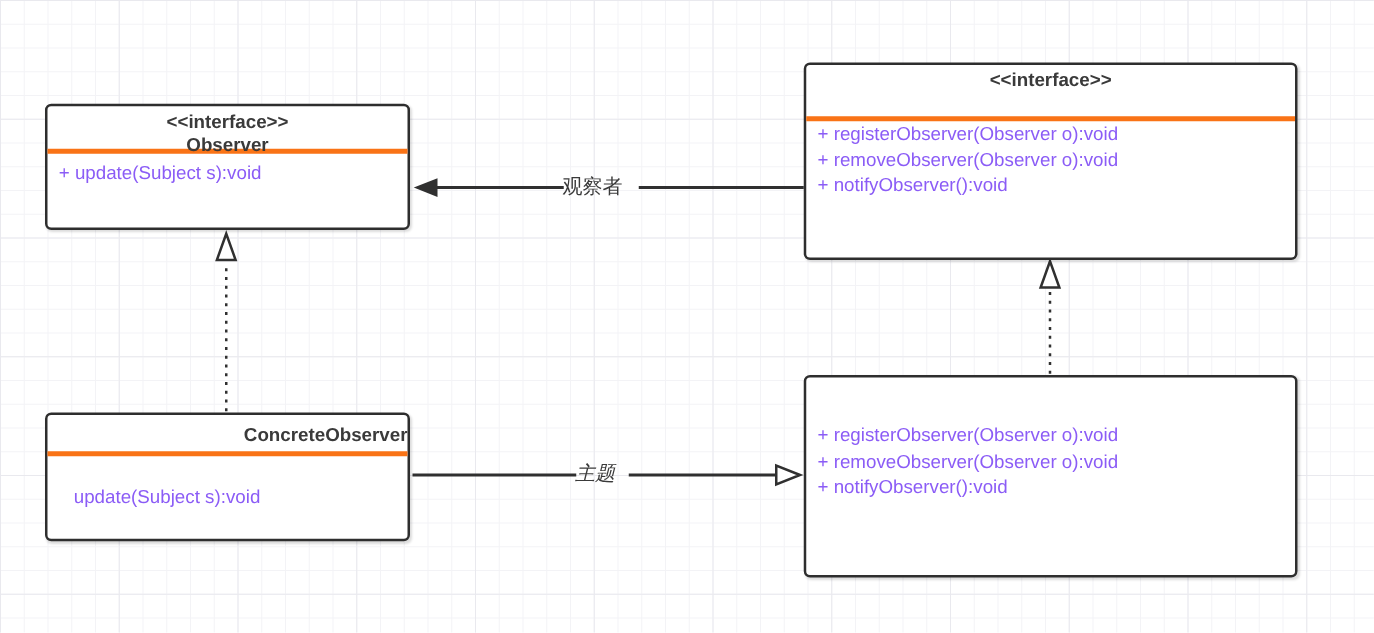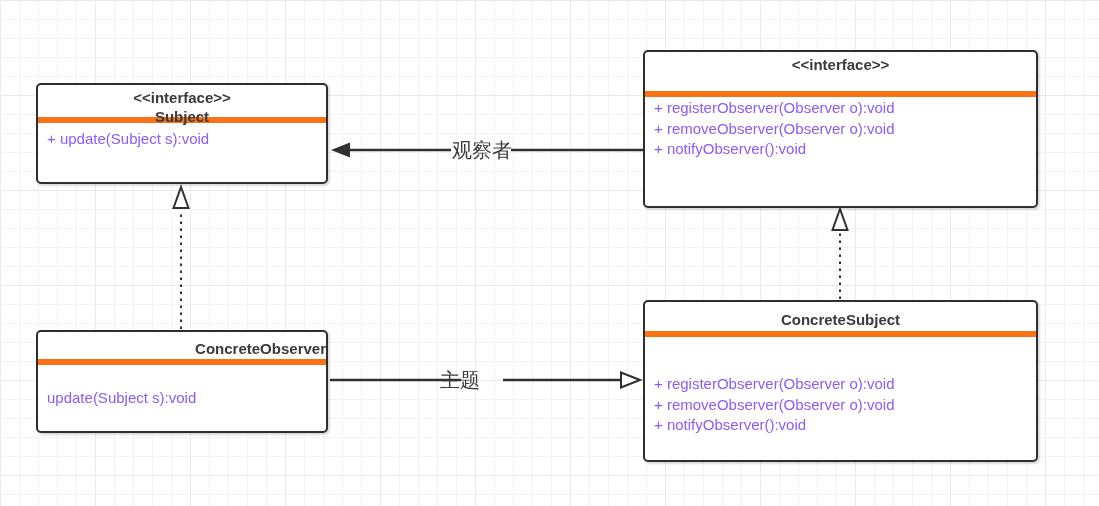--- a/index.html
+++ b/index.html
@@ -30,21 +30,21 @@
     box-sizing: border-box;
     background: #ffffff;
     border: 2px solid #2e2e2e;
     border-radius: 5px;
     box-shadow: 1.5px 1.5px 2px rgba(0,0,0,0.14);
     color: #3a3a3a;
   }
 
   .uml-header {
     box-sizing: border-box;
-    border-bottom: 6px solid #f97316;
+    border-bottom: 4px solid #f97316;
     text-align: center;
     font-weight: bold;
     font-size: 15px;
     color: #3a3a3a;
   }
   .uml-header.two-line { padding-top: 3px; }
   .uml-header.two-line .hline { line-height: 19px; }
 
   .uml-body {
     box-sizing: border-box;
@@ -59,36 +59,36 @@
   #box-observer-interface { left: 36px; top: 83px;  width: 292px; height: 101px; }
   #box-observer-interface .uml-header { height: 38px; }
   #box-observer-interface .uml-body   { padding-top: 6px; }
 
   #box-subject-interface  { left: 643px; top: 50px; width: 395px; height: 158px; }
   #box-subject-interface .uml-header  { height: 45px; }
   #box-subject-interface .uml-body    { padding-top: 1px; }
 
   #box-concrete-observer  { left: 36px; top: 330px; width: 292px; height: 103px; }
   #box-concrete-observer .uml-header  { height: 33px; line-height: 33px; text-align: right; }
-  #box-concrete-observer .uml-body    { padding-top: 23px; }
+  #box-concrete-observer .uml-body    { padding-top: 23px; margin-left: 12px; }
 
   #box-concrete-subject   { left: 643px; top: 300px; width: 395px; height: 162px; }
   #box-concrete-subject .uml-header   { height: 35px; line-height: 35px; }
   #box-concrete-subject .uml-body     { padding-top: 37px; }
 
   .edge-label {
     position: absolute;
-    font-size: 20px;
+    font-size: 16px;
     color: #3a3a3a;
-    text-align: right;
+    text-align: left;
     line-height: 20px;
     white-space: nowrap;
   }
   #label-observer-edge { left: 450px; top: 140px; width: 62px; }
-  #label-subject-edge  { left: 436px; top: 370px; width: 44px; }
+  #label-subject-edge  { left: 460px; top: 370px; width: 44px; font-style: italic; }
 
   .watermark {
     position: absolute;
     right: 3px;
     bottom: 1px;
     font-size: 17px;
     color: #c9c9cd;
     letter-spacing: 0.5px;
   }
 </style>
@@ -118,21 +118,21 @@
 
     <g>
       <line x1="840" y1="299" x2="840" y2="232" stroke="#303030" stroke-width="2" stroke-dasharray="2.5 4.5"></line>
       <polygon points="840,209 832.5,230 847.5,230" fill="#ffffff" stroke="#303030" stroke-width="2"></polygon>
     </g>
   </svg>
 
   <div class="uml-class" id="box-observer-interface">
     <div class="uml-header two-line">
       <div class="hline">&lt;&lt;interface&gt;&gt;</div>
-      <div class="hline">Subject</div>
+      <div class="hline">Observer</div>
     </div>
     <div class="uml-body">
       <div class="method">+ update(Subject s):void</div>
     </div>
   </div>
 
   <div class="uml-class" id="box-subject-interface">
     <div class="uml-header two-line">
       <div class="hline">&lt;&lt;interface&gt;&gt;</div>
     </div>
@@ -144,21 +144,20 @@
   </div>
 
   <div class="uml-class" id="box-concrete-observer">
     <div class="uml-header">ConcreteObserver</div>
     <div class="uml-body">
       <div class="method">update(Subject s):void</div>
     </div>
   </div>
 
   <div class="uml-class" id="box-concrete-subject">
-    <div class="uml-header">ConcreteSubject</div>
     <div class="uml-body">
       <div class="method">+ registerObserver(Observer o):void</div>
       <div class="method">+ removeObserver(Observer o):void</div>
       <div class="method">+ notifyObserver():void</div>
     </div>
   </div>
 
   <div class="edge-label" id="label-observer-edge">观察者</div>
   <div class="edge-label" id="label-subject-edge">主题</div>
 

